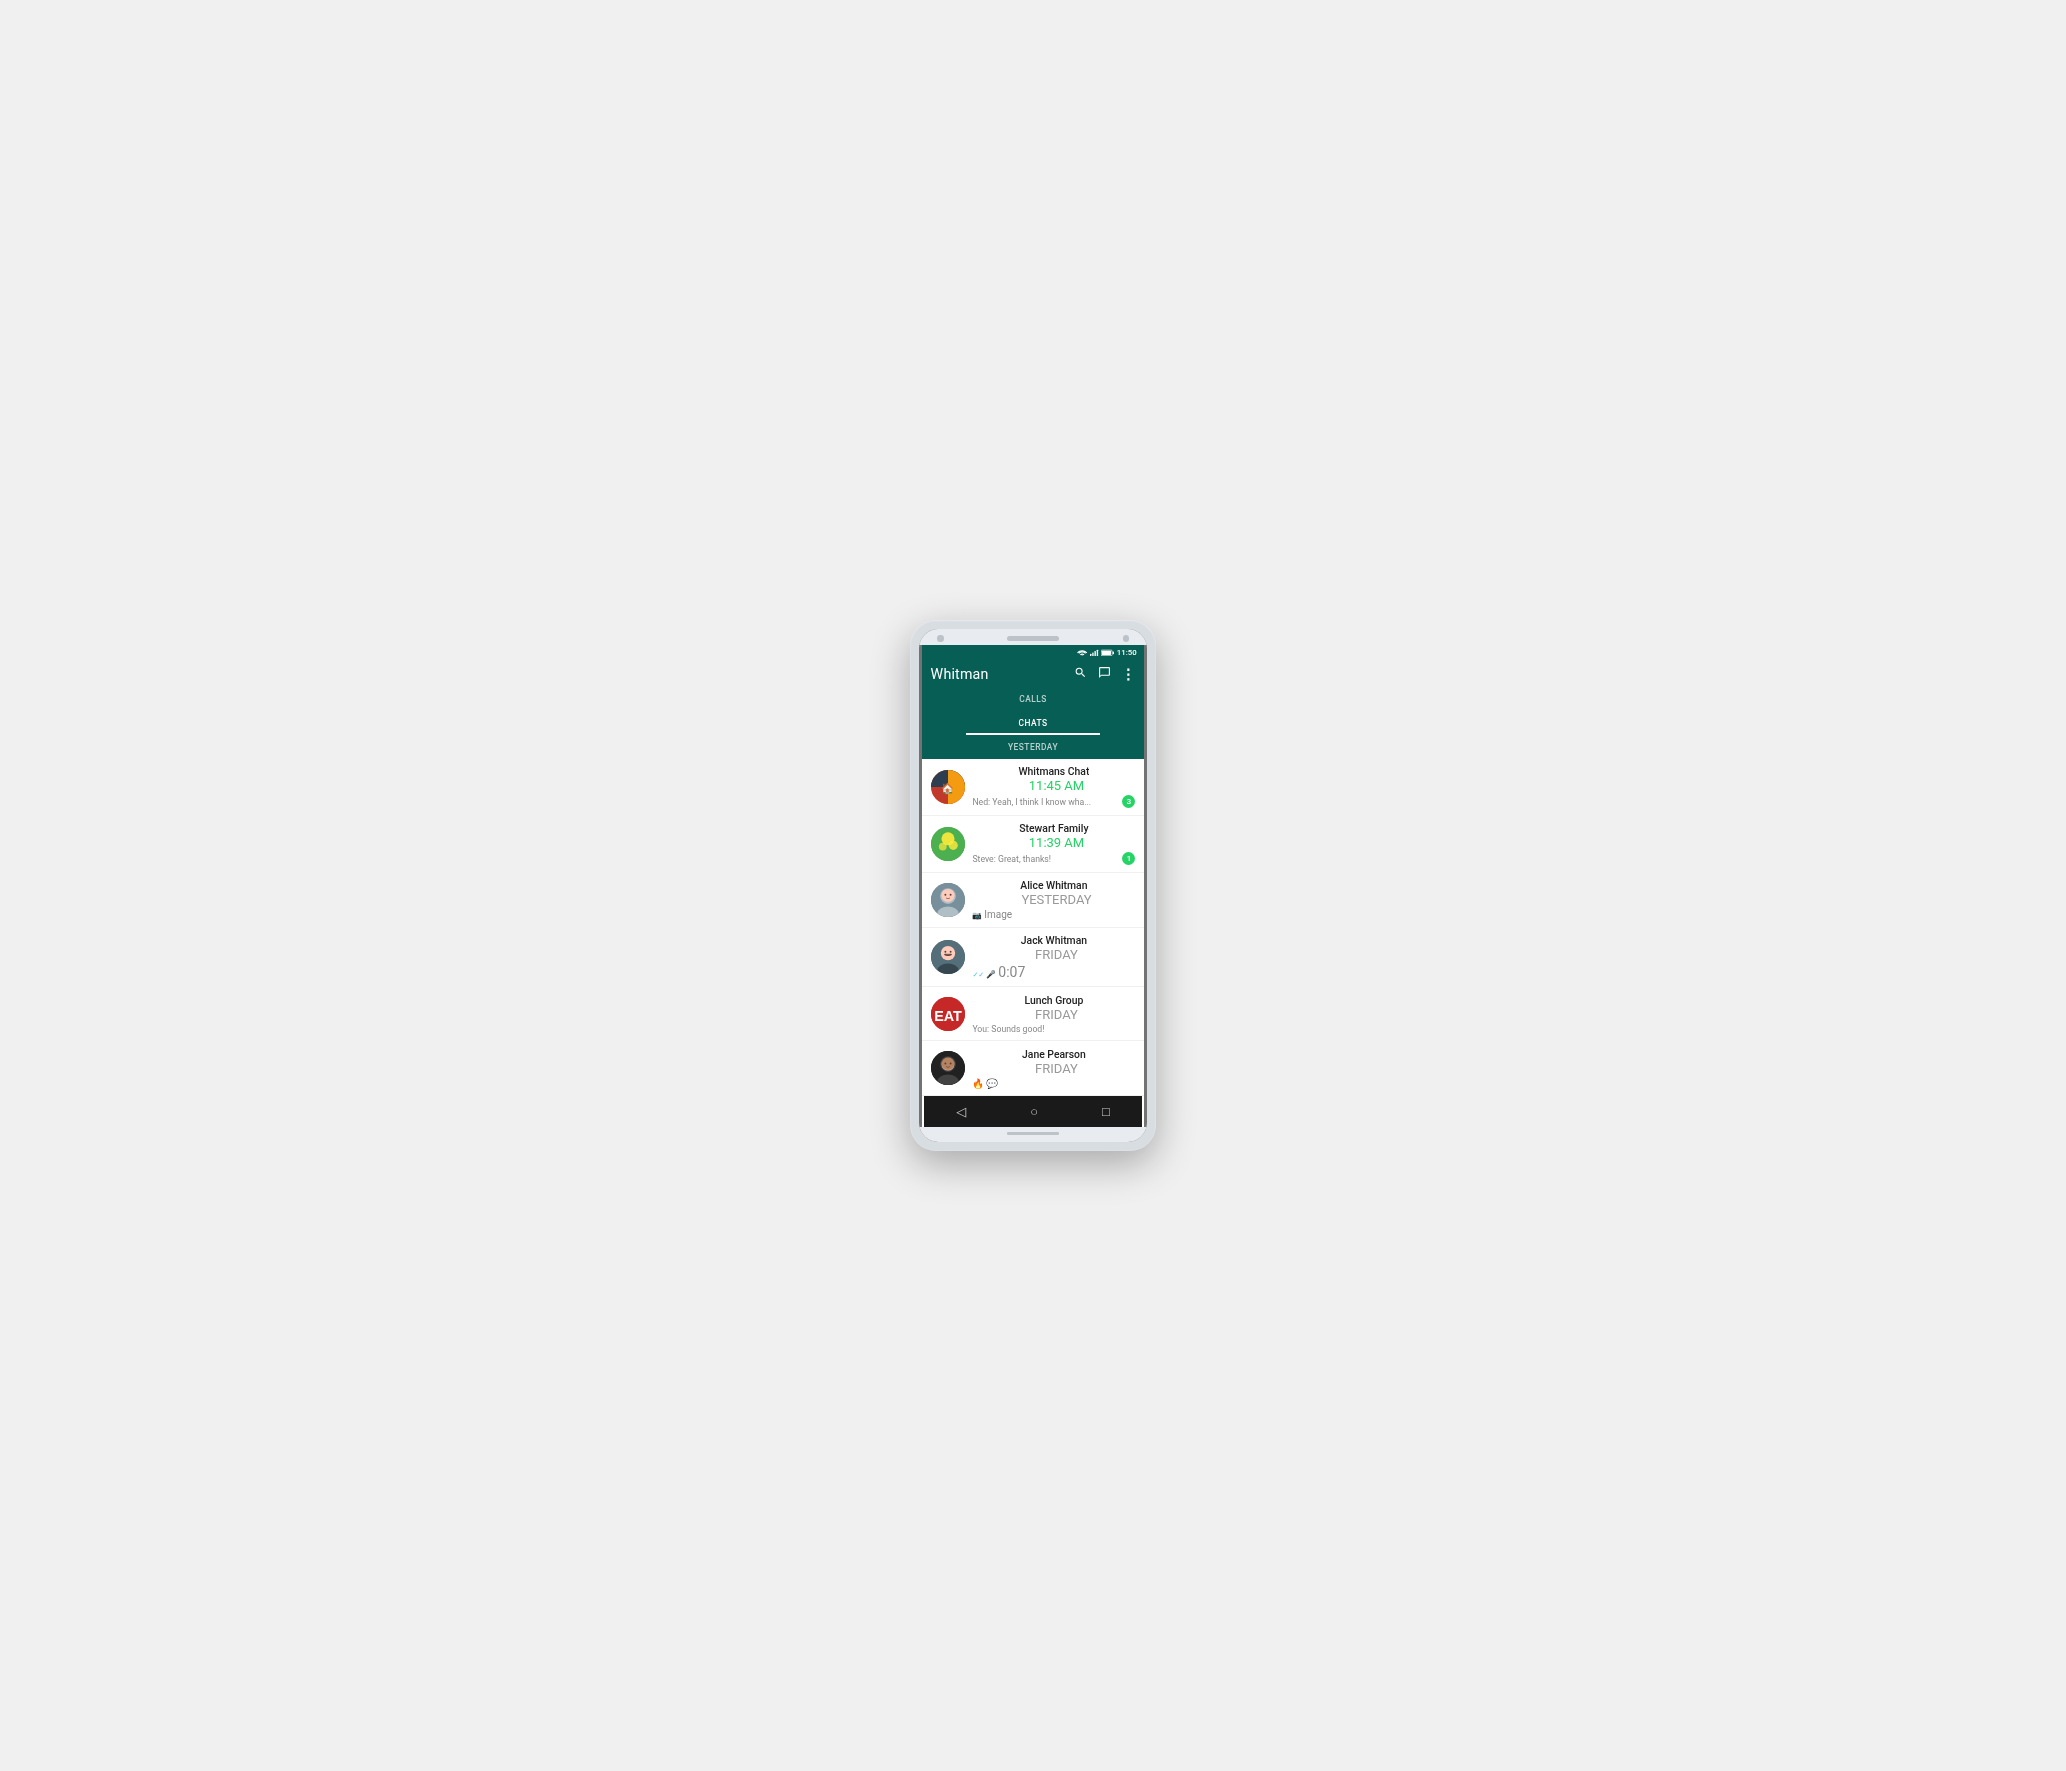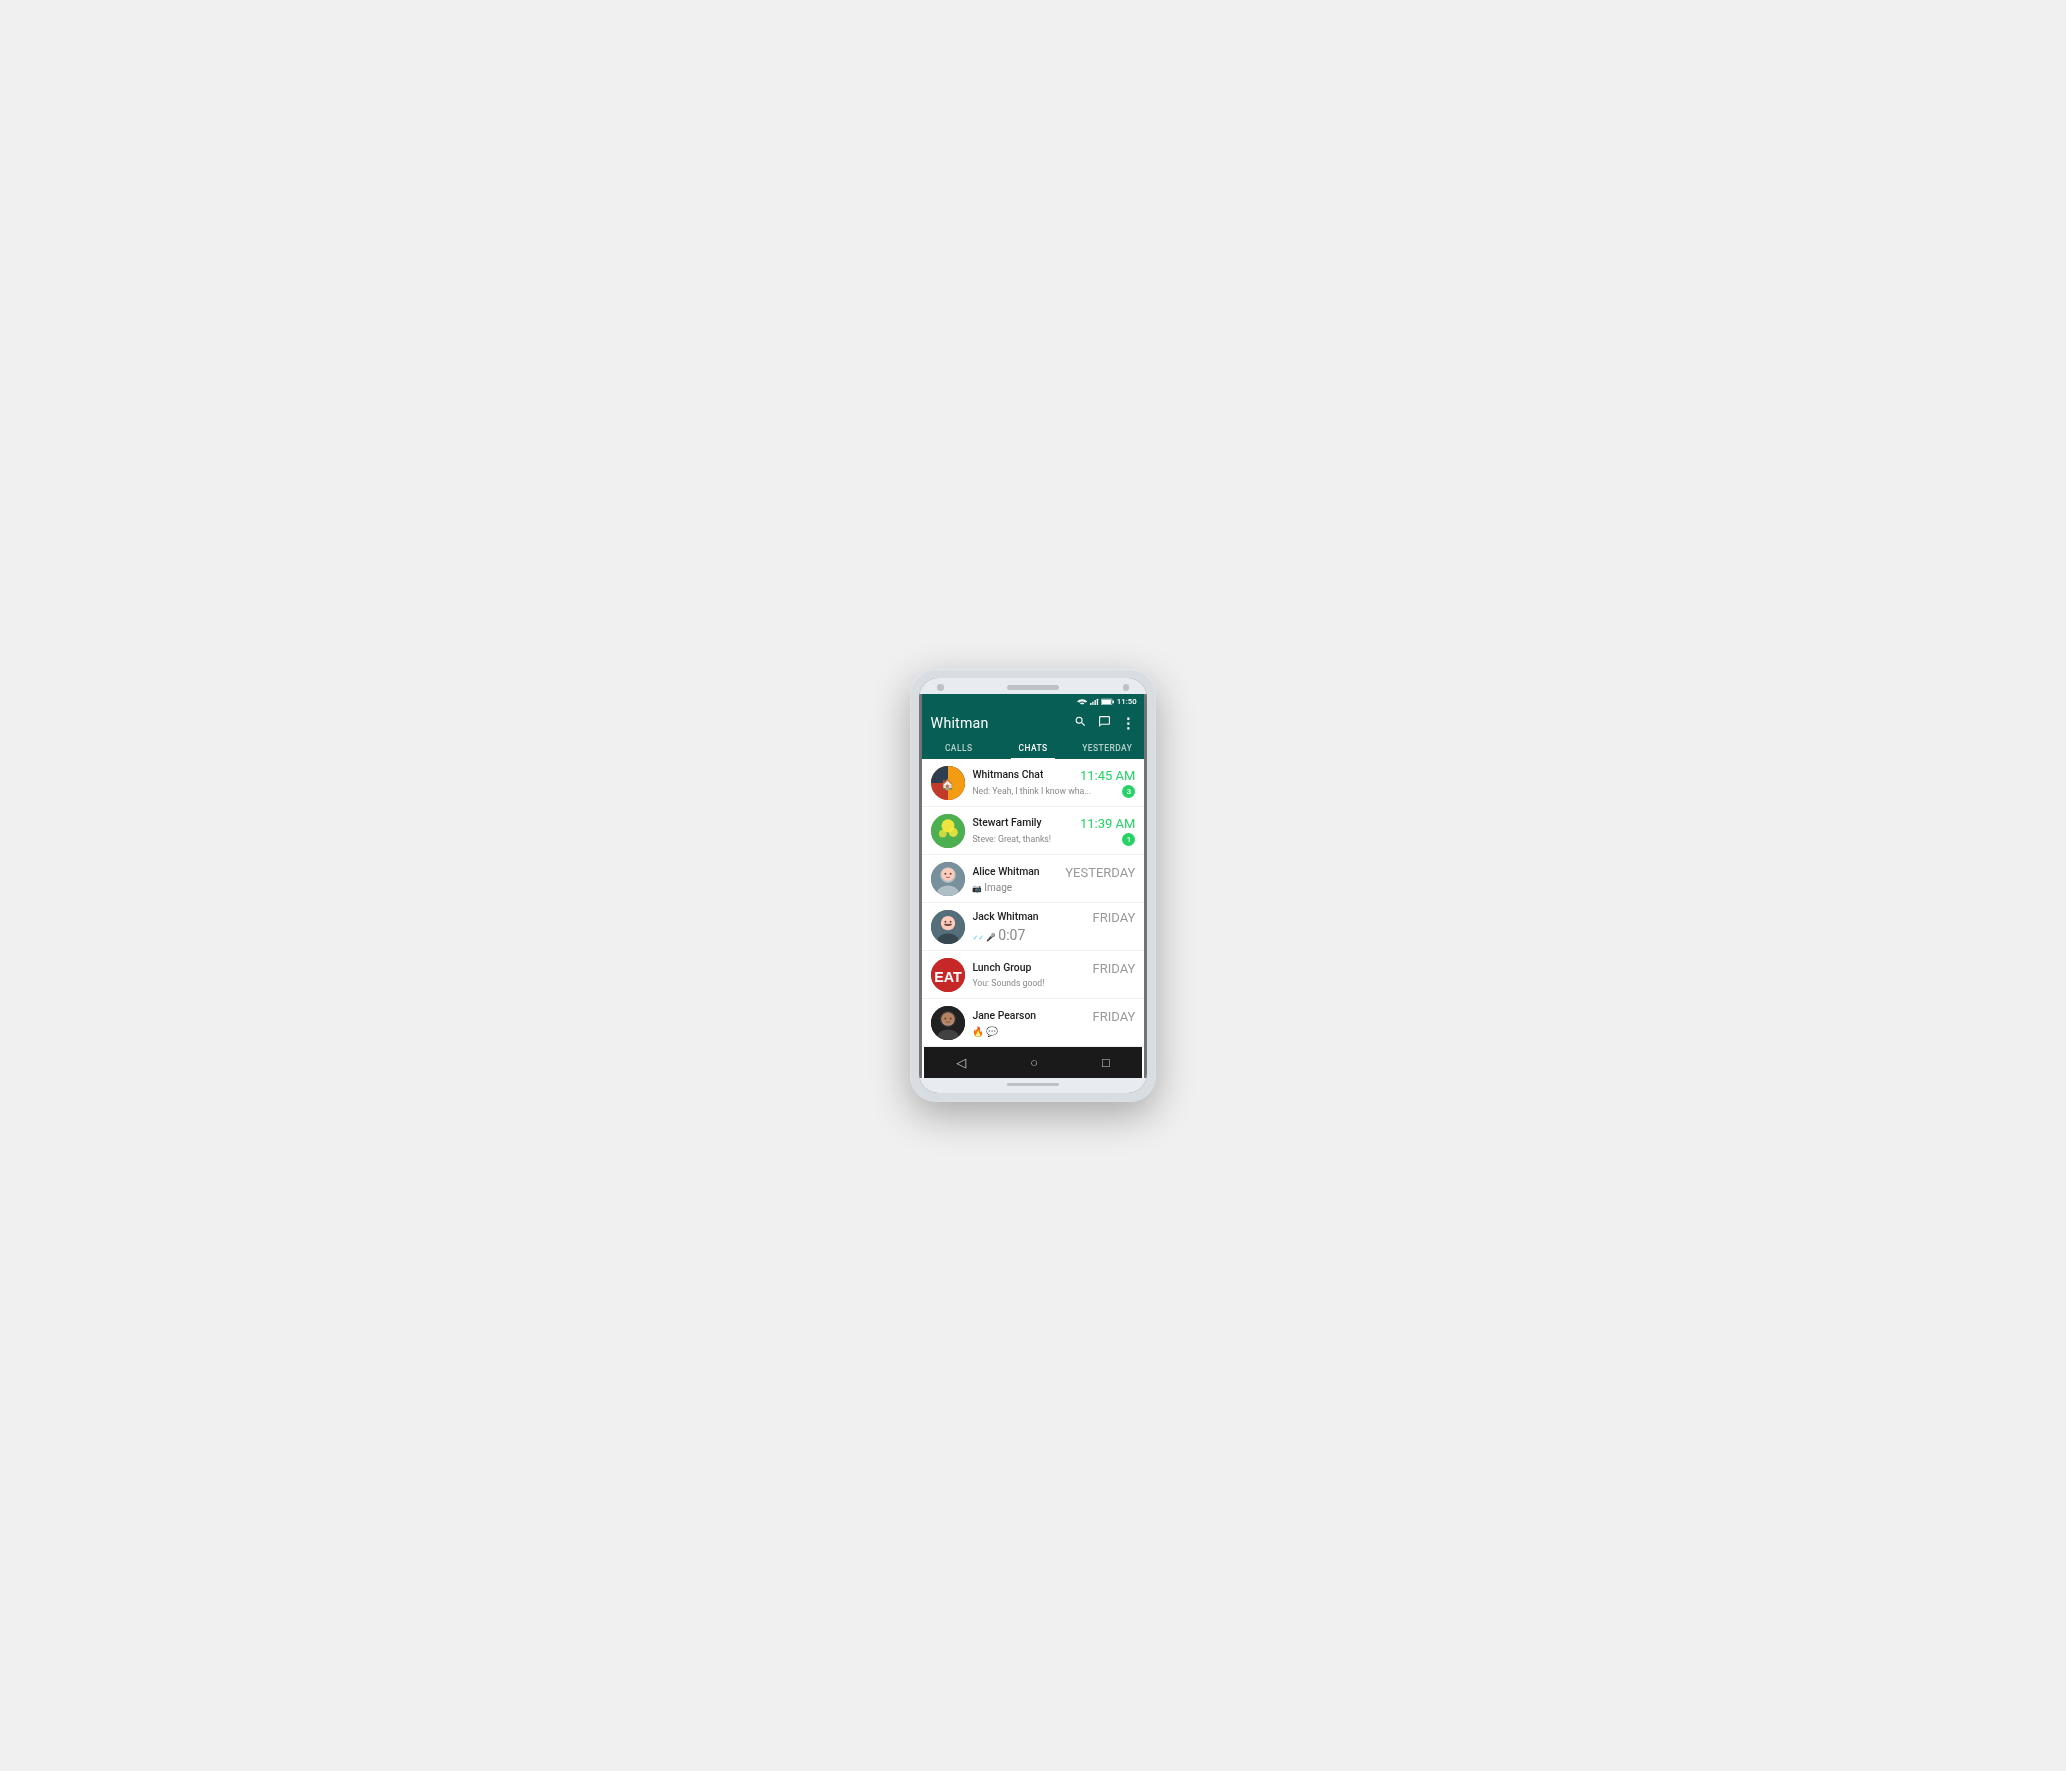--- a/index.html
+++ b/index.html
@@ -104,20 +104,21 @@
       color: white;
       font-size: 11.6px;
       cursor: pointer;
     }
 
     
     .tabs {
       background: #075e54;
       display: flex;
       border-bottom: none;
+      flex-direction: column;
     }
 
     .tab {
       flex: 1;
       text-align: center;
       padding: 7.8px 0 6.5px;
       color: rgba(255,255,255,0.7);
       font-size: 8.4px;
       font-weight: 500;
       letter-spacing: 0.5px;
@@ -175,22 +176,23 @@
     .avatar svg { width: 100%; height: 100%; }
 
     .chat-content {
       flex: 1;
       min-width: 0;
     }
 
     .chat-top {
       display: flex;
       justify-content: space-between;
-      align-items: flex-start;
+      align-items: center;
       margin-bottom: 1.9px;
+      flex-direction: column;
     }
 
     .chat-name {
       font-size: 10.4px;
       font-weight: 500;
       color: #222;
       white-space: nowrap;
       overflow: hidden;
       text-overflow: ellipsis;
     }

